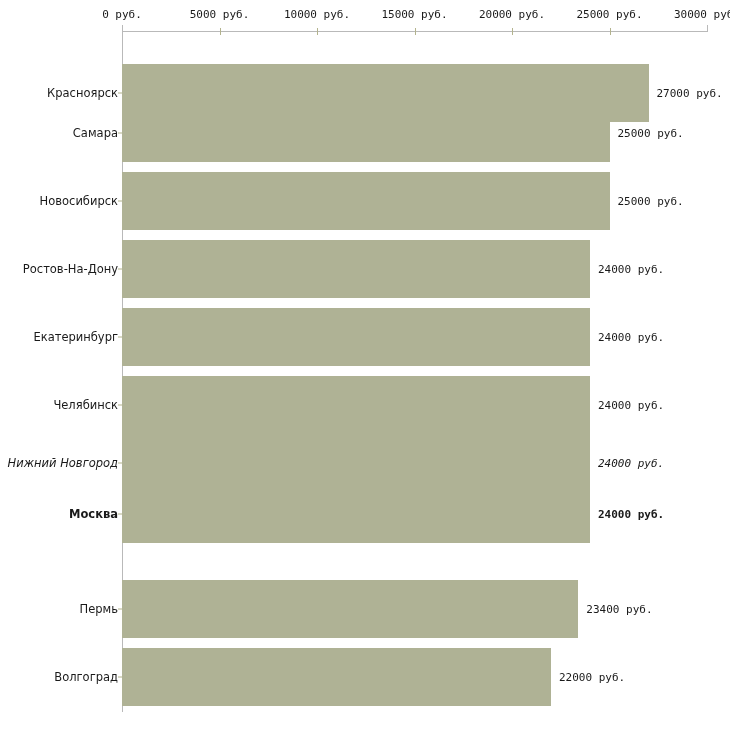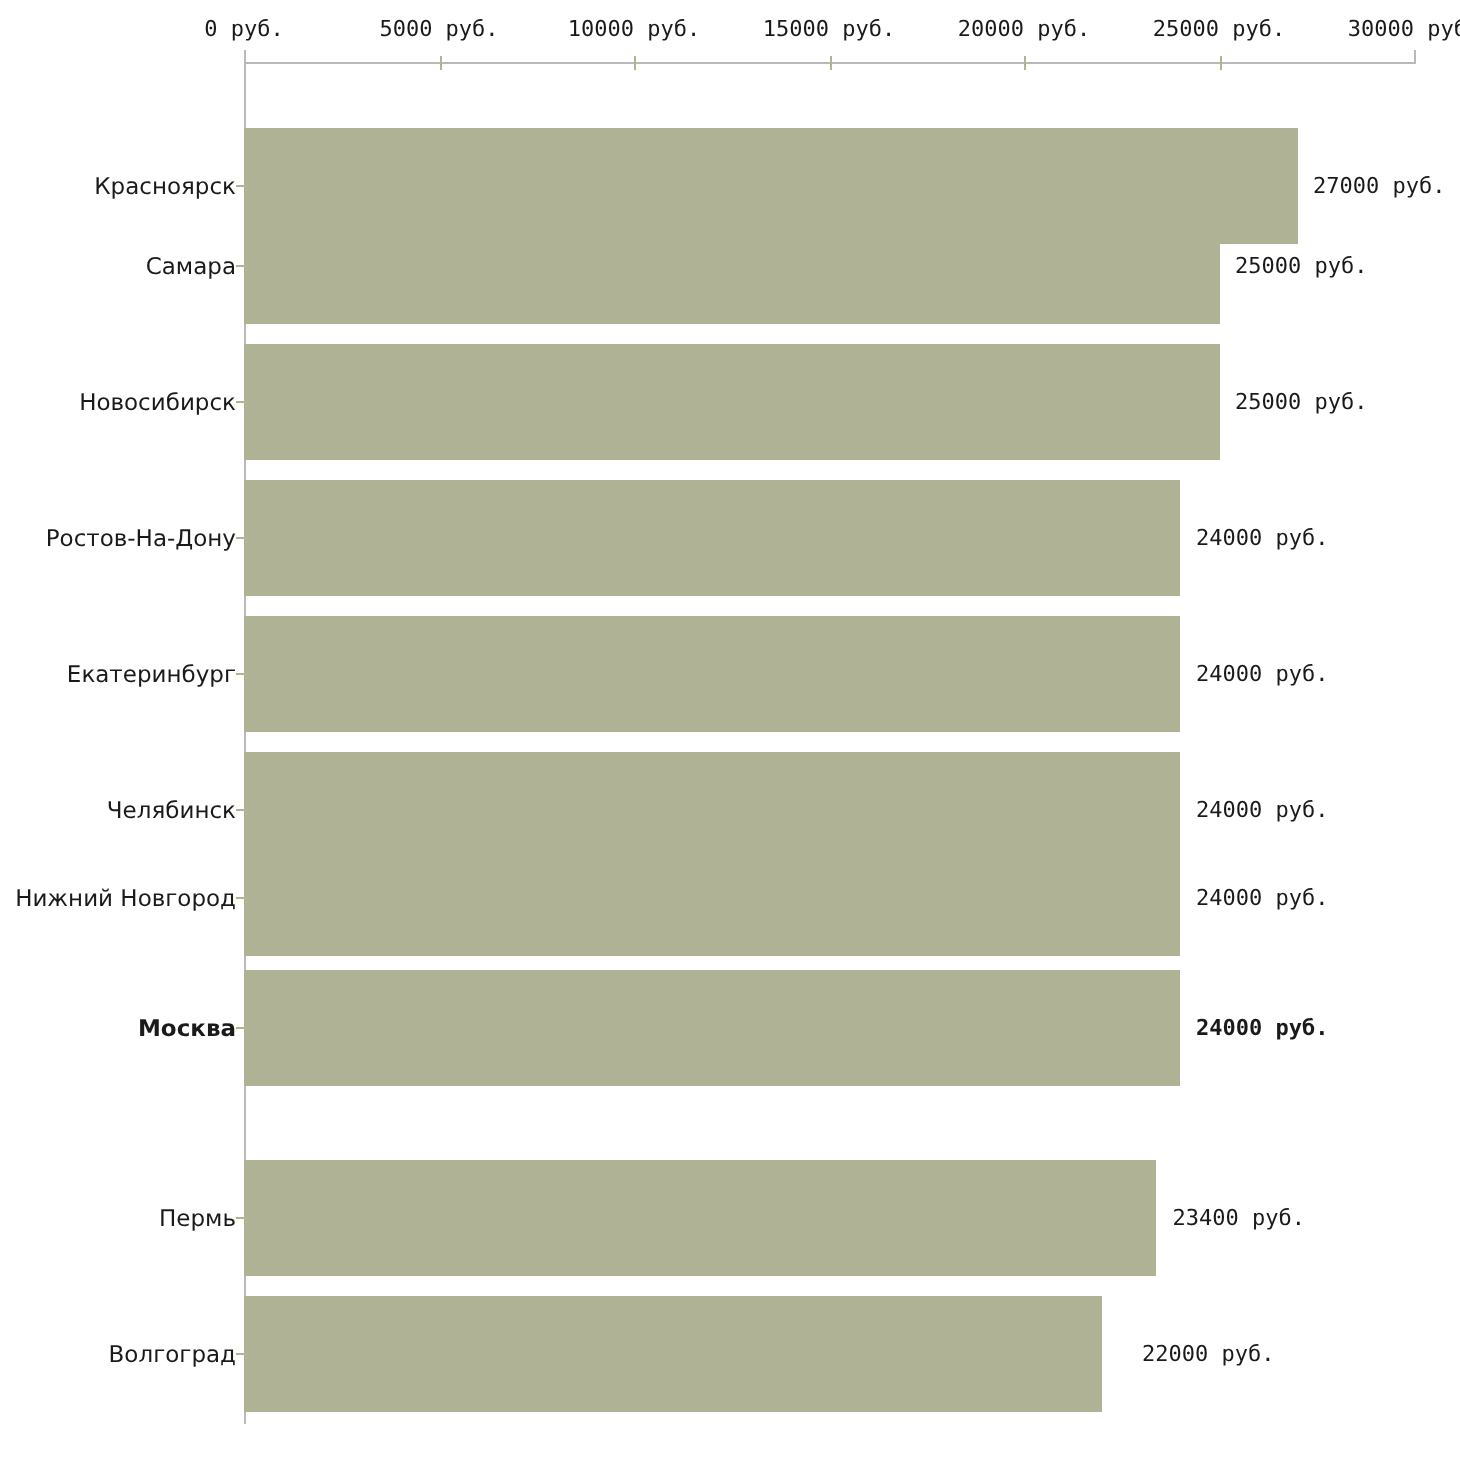--- a/index.html
+++ b/index.html
@@ -172,21 +172,21 @@
         <div class="cat-tick"></div>
         <div class="bar" style="width: 468px; background: rgb(175, 178, 149);"></div>
         <div class="bar-value" style="left: 598px;">24000 руб.</div>
       </div>
       <div class="bar-row" style="top: 342px;">
         <div class="cat-label">Челябинск</div>
         <div class="cat-tick"></div>
         <div class="bar" style="width: 468px; background: rgb(175, 178, 149);"></div>
         <div class="bar-value" style="left: 598px;">24000 руб.</div>
       </div>
-      <div class="bar-row" style="top: 386px;">
+      <div class="bar-row" style="top: 400px; font-style: italic;">
         <div class="cat-label">Нижний Новгород</div>
         <div class="cat-tick"></div>
         <div class="bar" style="width: 468px; background: rgb(175, 178, 149);"></div>
         <div class="bar-value" style="left: 598px;">24000 руб.</div>
       </div>
       <div class="bar-row" style="top: 451px; font-weight: bold;">
         <div class="cat-label">Москва</div>
         <div class="cat-tick"></div>
         <div class="bar" style="width: 468px; background: rgb(175, 178, 149);"></div>
         <div class="bar-value" style="left: 598px;">24000 руб.</div>
@@ -194,17 +194,17 @@
       <div class="bar-row" style="top: 546px;">
         <div class="cat-label">Пермь</div>
         <div class="cat-tick"></div>
         <div class="bar" style="width: 456.3px; background: rgb(175, 178, 149);"></div>
         <div class="bar-value" style="left: 586.3px;">23400 руб.</div>
       </div>
       <div class="bar-row" style="top: 614px;">
         <div class="cat-label">Волгоград</div>
         <div class="cat-tick"></div>
         <div class="bar" style="width: 429px; background: rgb(175, 178, 149);"></div>
-        <div class="bar-value" style="left: 559px; margin-left: 12px;">22000 руб.</div>
+        <div class="bar-value" style="left: 559px;">22000 руб.</div>
       </div>
     </div>
 
 </div>
 
 </body></html>

